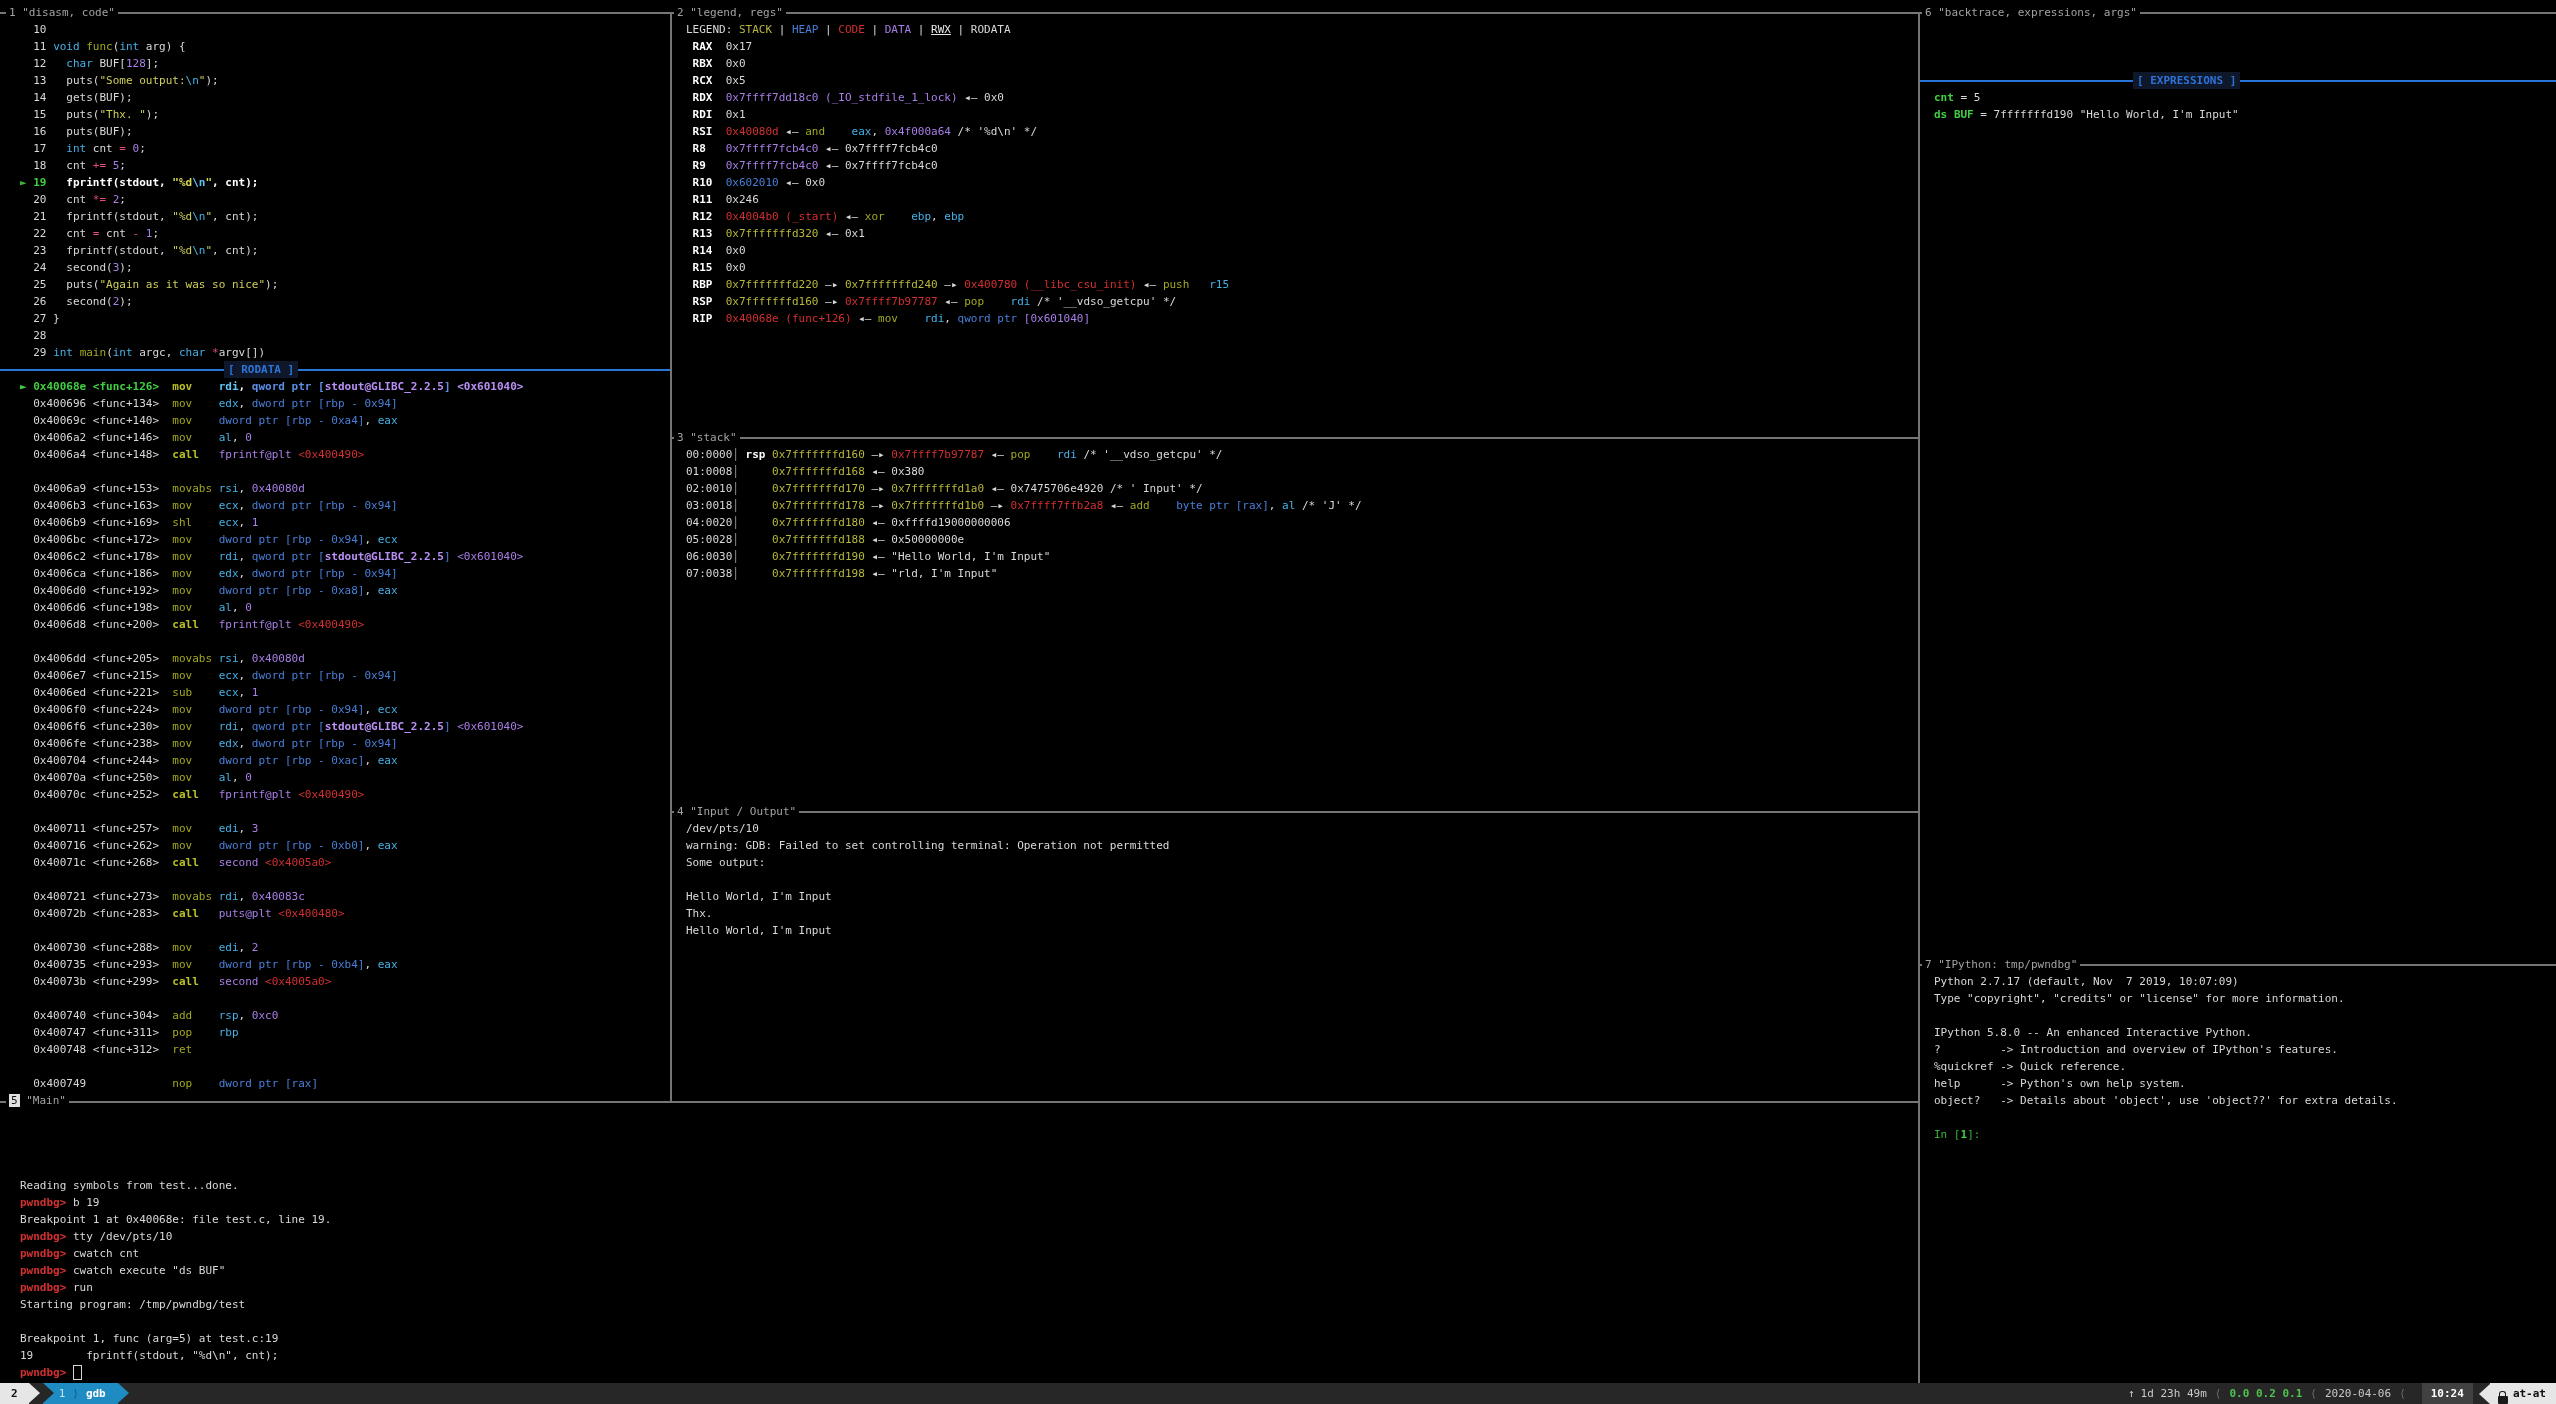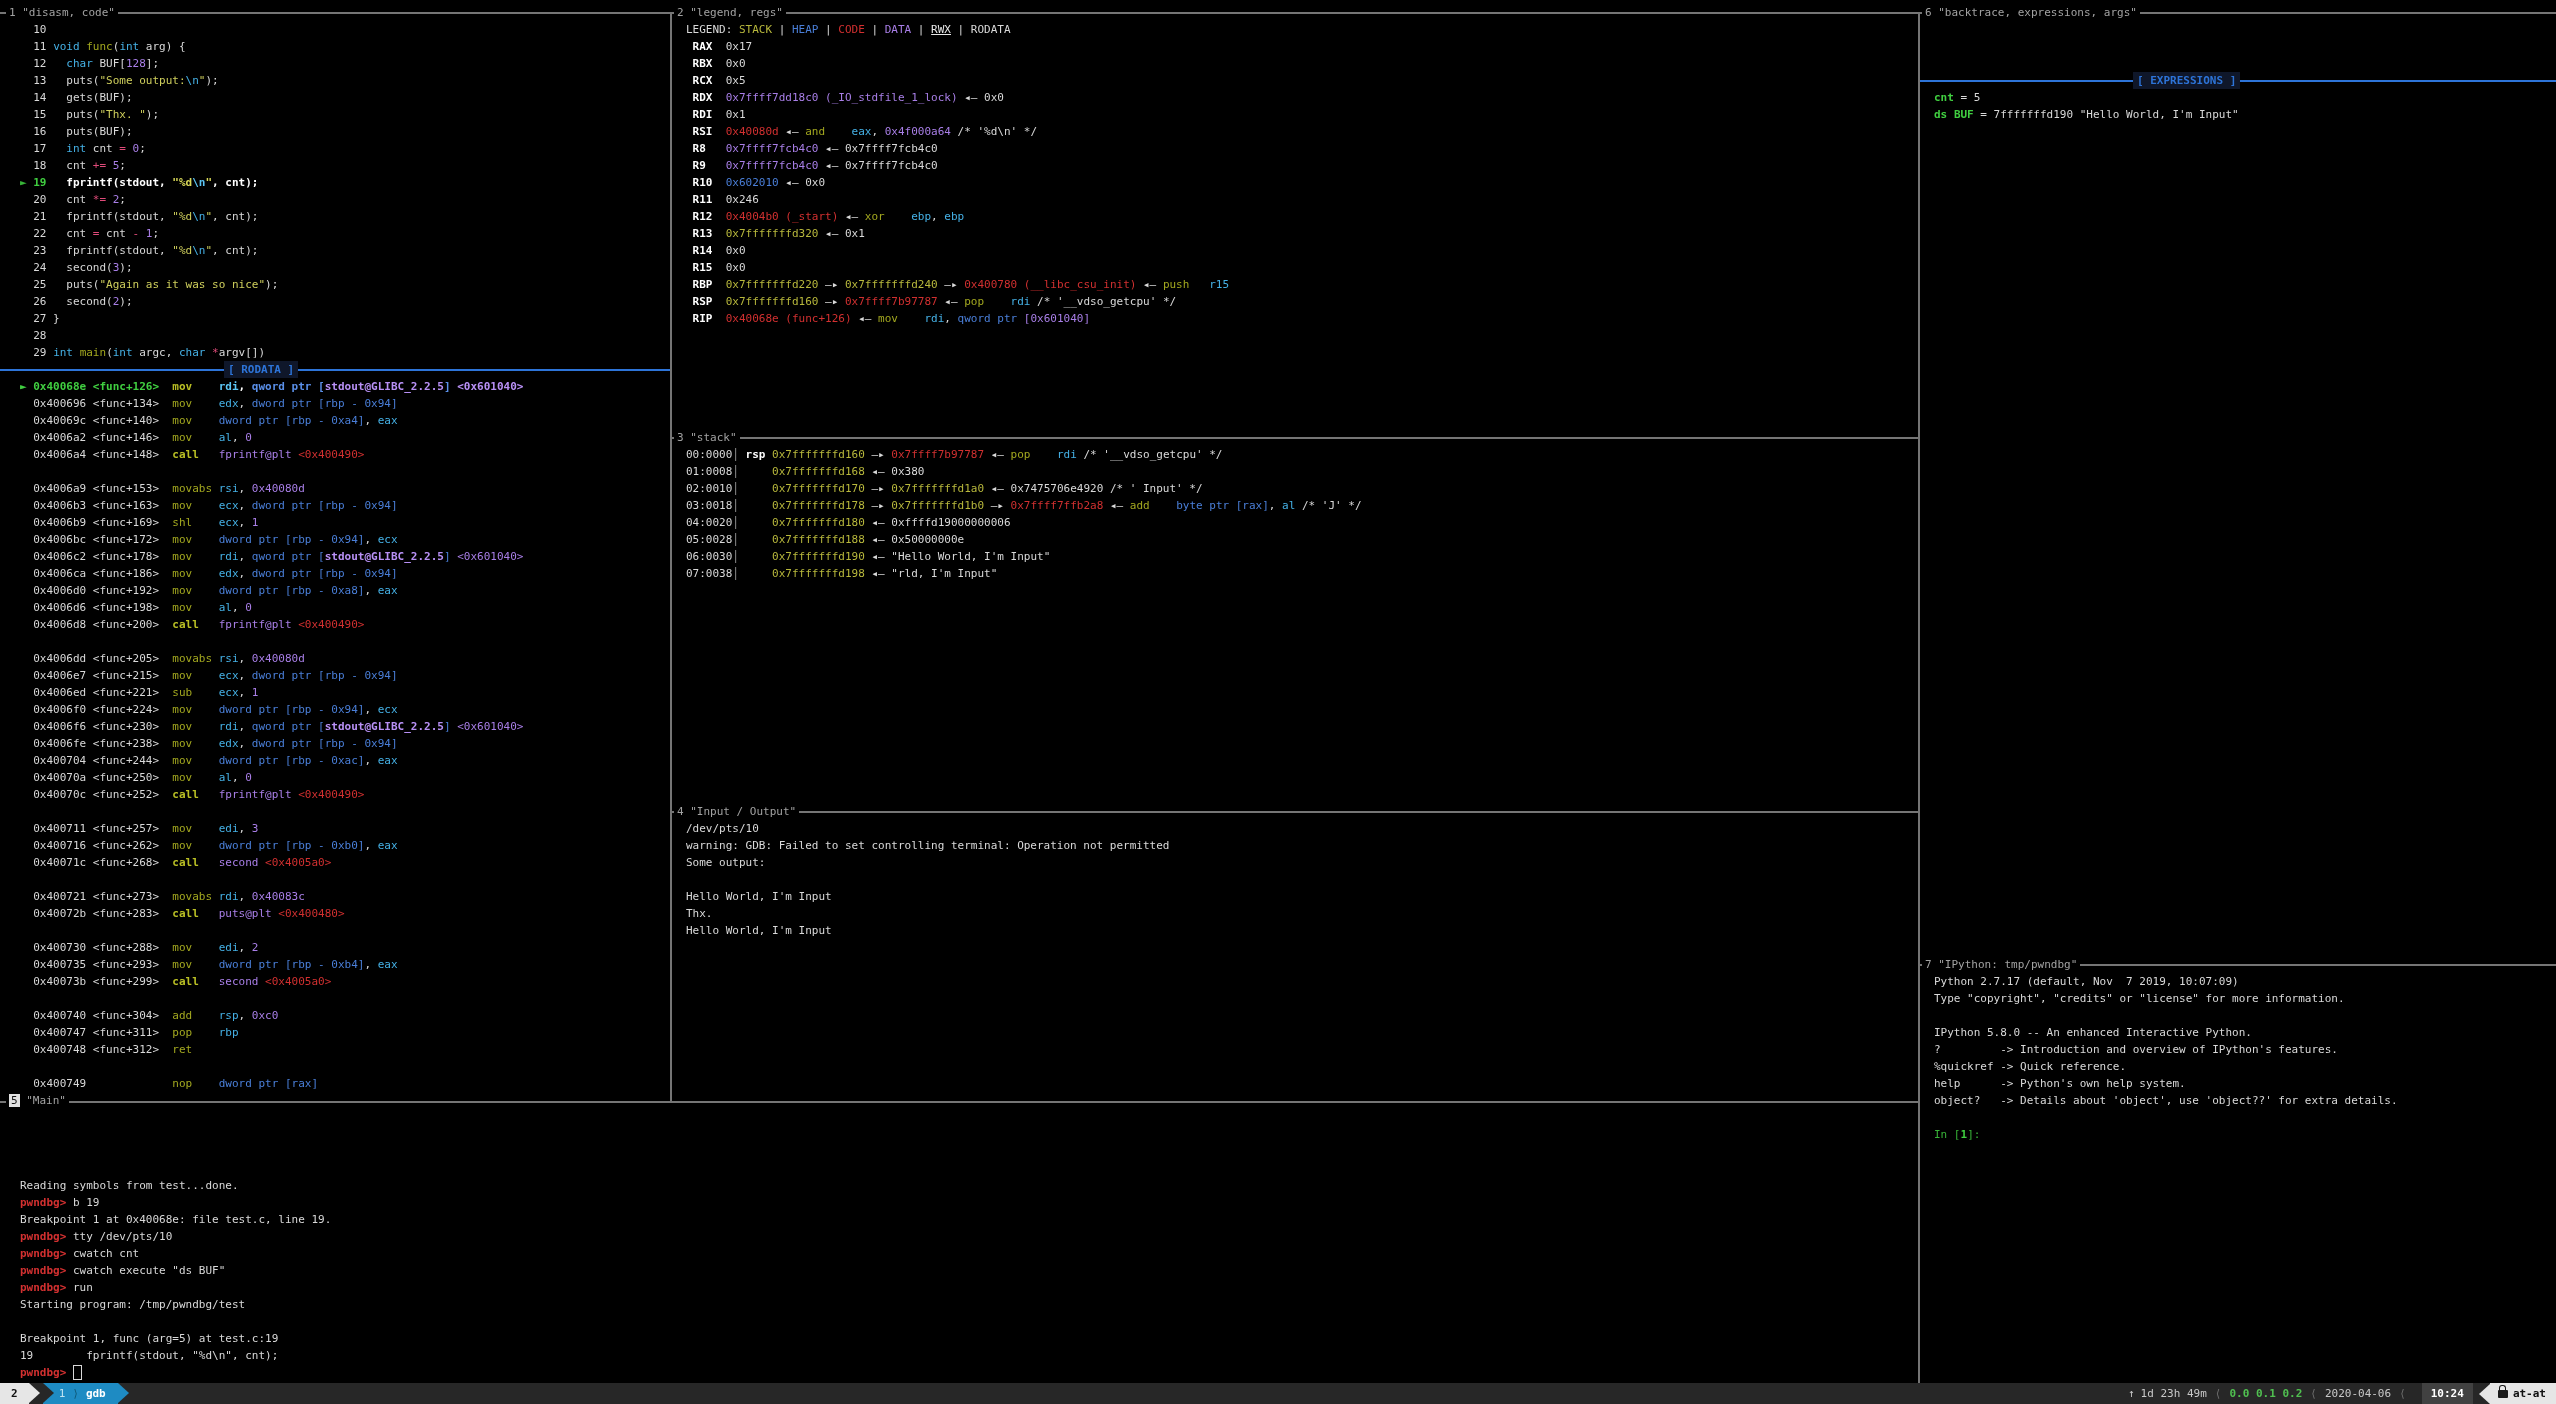--- a/index.html
+++ b/index.html
@@ -43,21 +43,21 @@
   .winsep{color:#0f5876;margin-right:7px;}
   .winname{color:#fff;font-weight:bold;}
   .tri-blue{border-left:11px solid #1e8bc3;}
   .sb-right .txt{color:#c9c9c9;}
   .sb-right .sep{color:#6f6f6f;margin:0 8px;}
   .up-icon{color:#c9c9c9;margin-right:6px;}
   .load{color:#50c050;font-weight:bold;}
   .time{background:#414141;color:#fff;font-weight:bold;padding:0 9px;margin-left:8px;}
   .tri-left-white{width:0;height:0;border-top:10.5px solid transparent;border-bottom:10.5px solid transparent;
                   border-right:11px solid #e6e6e6;margin-left:6px;}
-  .seg-host{background:#e6e6e6;color:#111;font-weight:bold;padding:0 10px 0 6px;display:flex;align-items:center;}
+  .seg-host{background:#e6e6e6;color:#111;font-weight:bold;padding:0 10px 0 6px;display:flex;align-items:flex-end;}
   .lock{position:relative;display:inline-block;width:10px;height:8px;background:#1a1a1a;border-radius:1px;margin:0 5px 0 2px;}
   .lock::before{content:"";position:absolute;left:1.5px;top:-5px;width:5px;height:4px;
                 border:1.5px solid #1a1a1a;border-bottom:none;border-radius:3px 3px 0 0;}
 </style>
 </head>
 <body>
 
 <div class="term">
 
   <div class="hline" style="top:12px;left:0;width:2556px"></div>
@@ -98,21 +98,21 @@
         <span class="winidx">1</span>
         <span class="winsep">⟩</span>
         <span class="winname">gdb</span>
       </span>
       <span class="tri tri-blue"></span>
     </div>
     <div class="sb-right">
       <span class="up-icon">↑</span>
       <span class="txt">1d 23h 49m</span>
       <span class="sep">⟨</span>
-      <span class="load">0.0 0.1 0.2</span>
+      <span class="load">0.0 0.2 0.1</span>
       <span class="sep">⟨</span>
       <span class="txt">2020-04-06</span>
       <span class="sep">⟨</span>
       <span class="time">10:24</span>
       <span class="tri-left-white"></span>
       <span class="seg-host">
         <span class="lock"></span>
         <span>at-at</span>
       </span>
     </div>

